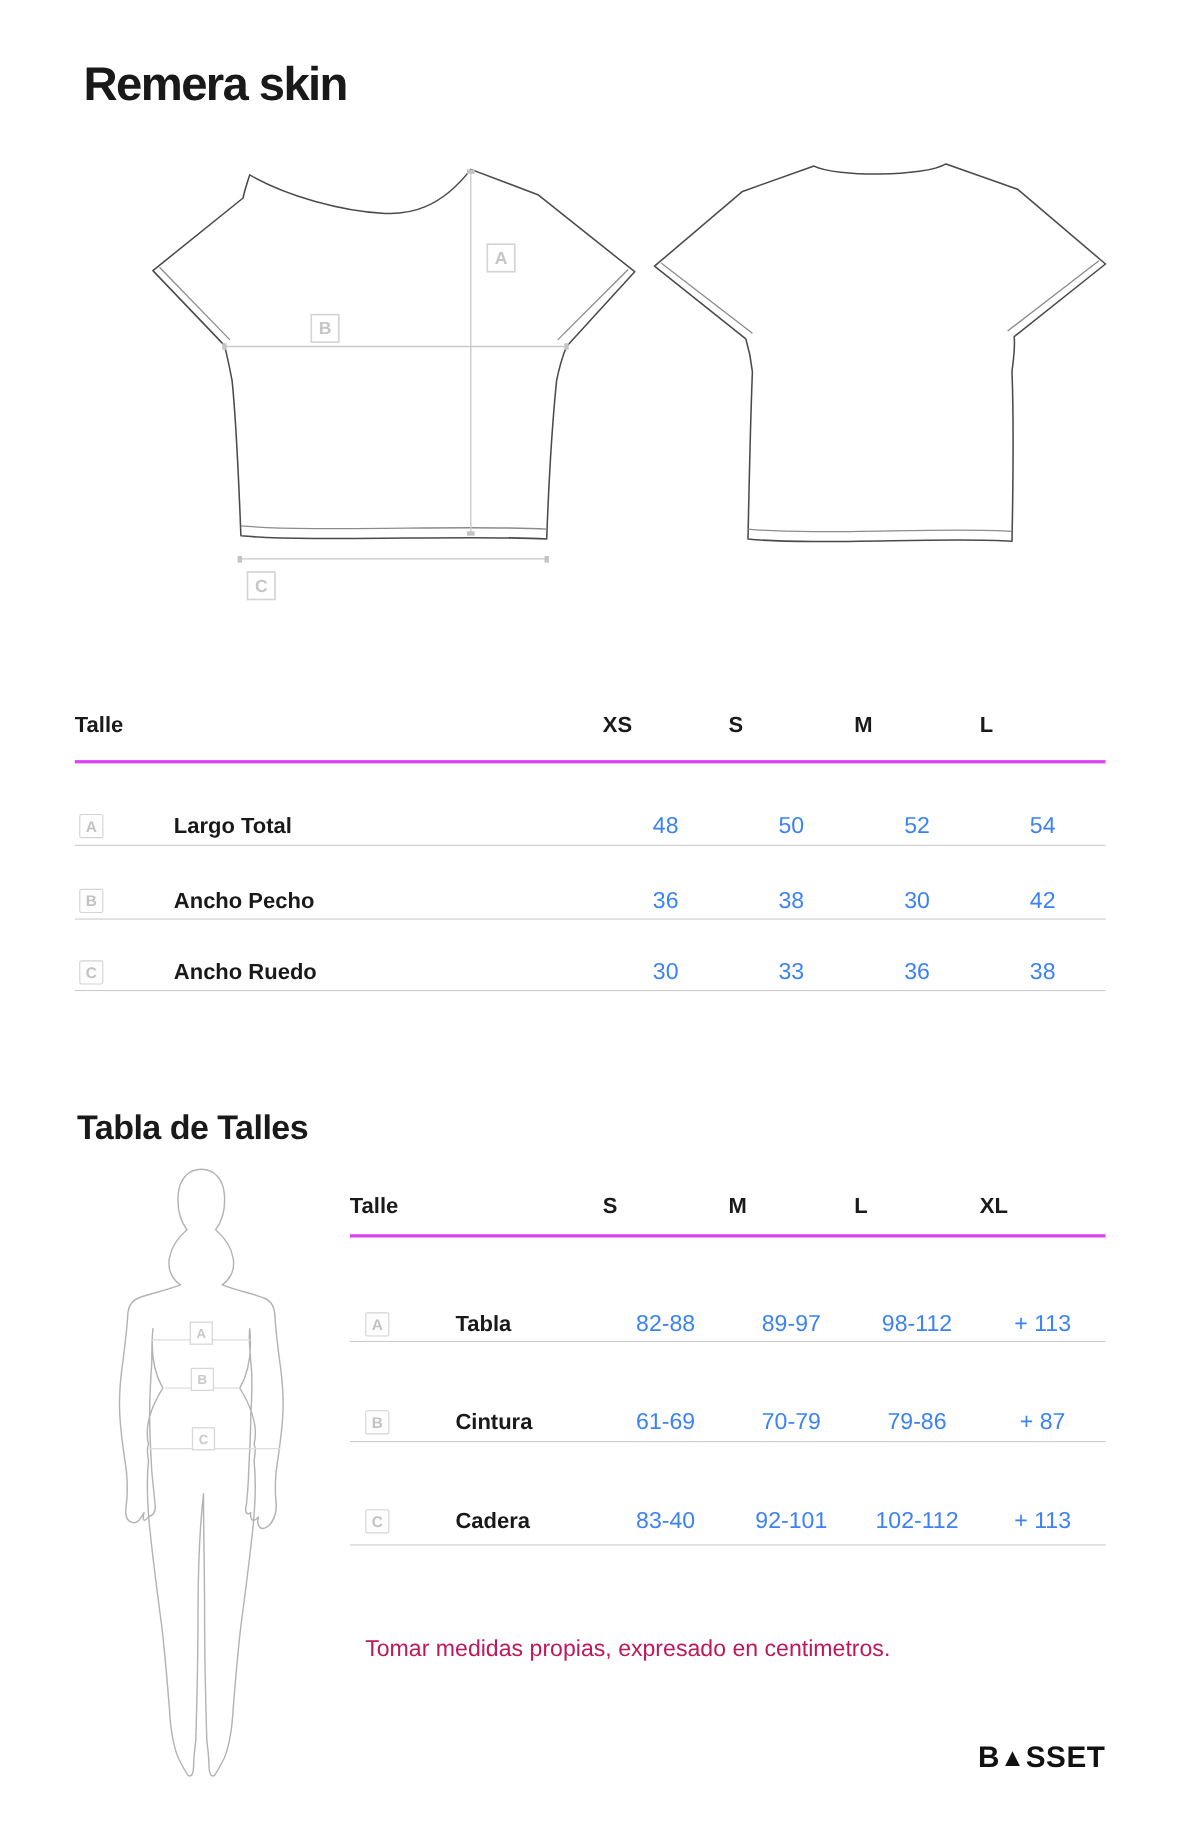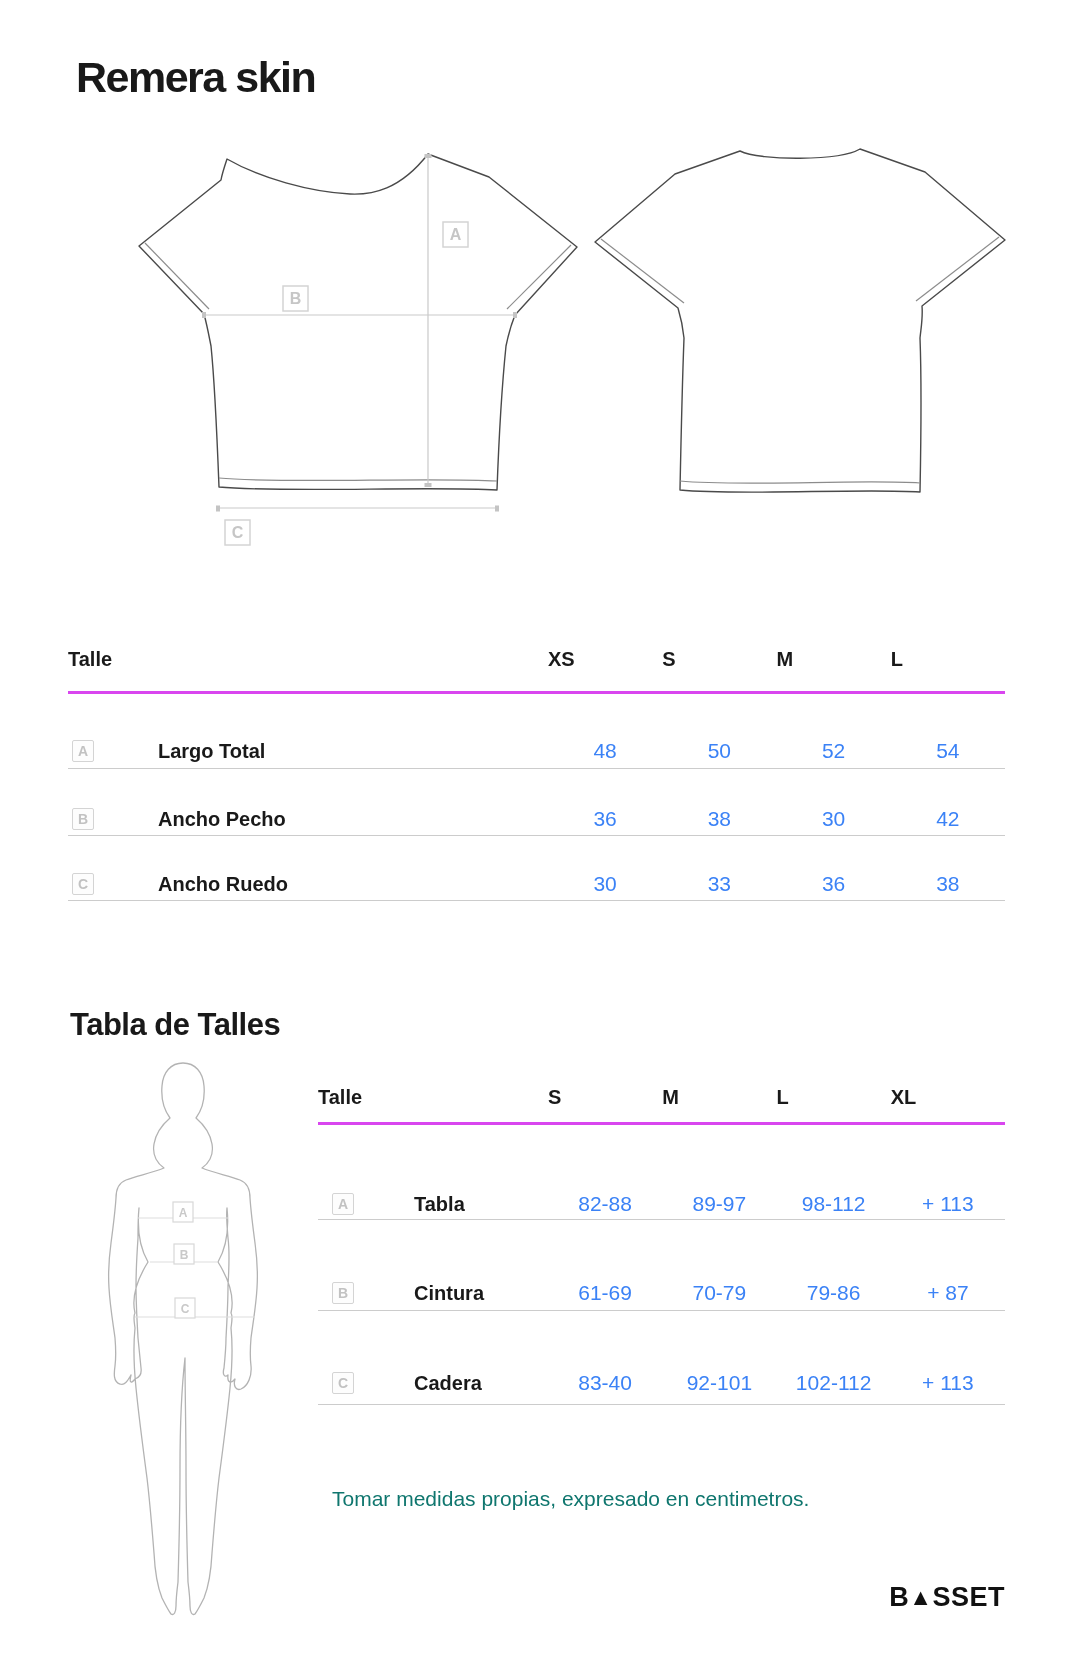--- a/index.html
+++ b/index.html
@@ -32,21 +32,21 @@
   .labcell{display:flex;align-items:center;}
   .t1 .labcell{gap:20px;padding-left:4px;}
   .t2 .labcell{gap:16px;padding-left:14px;}
   .badge{width:22px;height:22px;box-sizing:border-box;border:1px solid #d4d4d4;border-radius:2px;
          background:#fdfdfd;color:#c2c2c2;font-size:14px;font-weight:700;
          display:flex;align-items:center;justify-content:center;flex:0 0 auto;}
   .rowname{font-size:20px;font-weight:700;line-height:22px;color:#191919;margin-left:44px;}
   .val{font-size:21px;font-weight:400;line-height:22px;color:#3b82f6;text-align:center;}
   .note1{font-size:21px;line-height:22px;color:#242424;padding:35px 0 23px 0;
          border-bottom:1px solid #cccccc;}
-  .note2{font-size:21px;line-height:22px;color:#0f766e;margin:83px 0 0 14px;}
+  .note2{font-size:21px;line-height:22px;color:#be185d;margin:83px 0 0 14px;}
 
   .section-heading{position:absolute;left:70px;top:1006px;font-size:31px;line-height:38px;
                    font-weight:700;letter-spacing:-0.5px;color:#191919;text-align:right;}
 
   .silhouette-svg{position:absolute;left:100px;top:1058px;}
 
   .brand-logo{position:absolute;right:75px;top:1582px;font-size:27px;font-weight:800;
               letter-spacing:0.5px;color:#111;display:flex;align-items:baseline;}
   .brand-logo .tri{font-size:23px;line-height:27px;transform:translateY(-1px);}
 </style>

